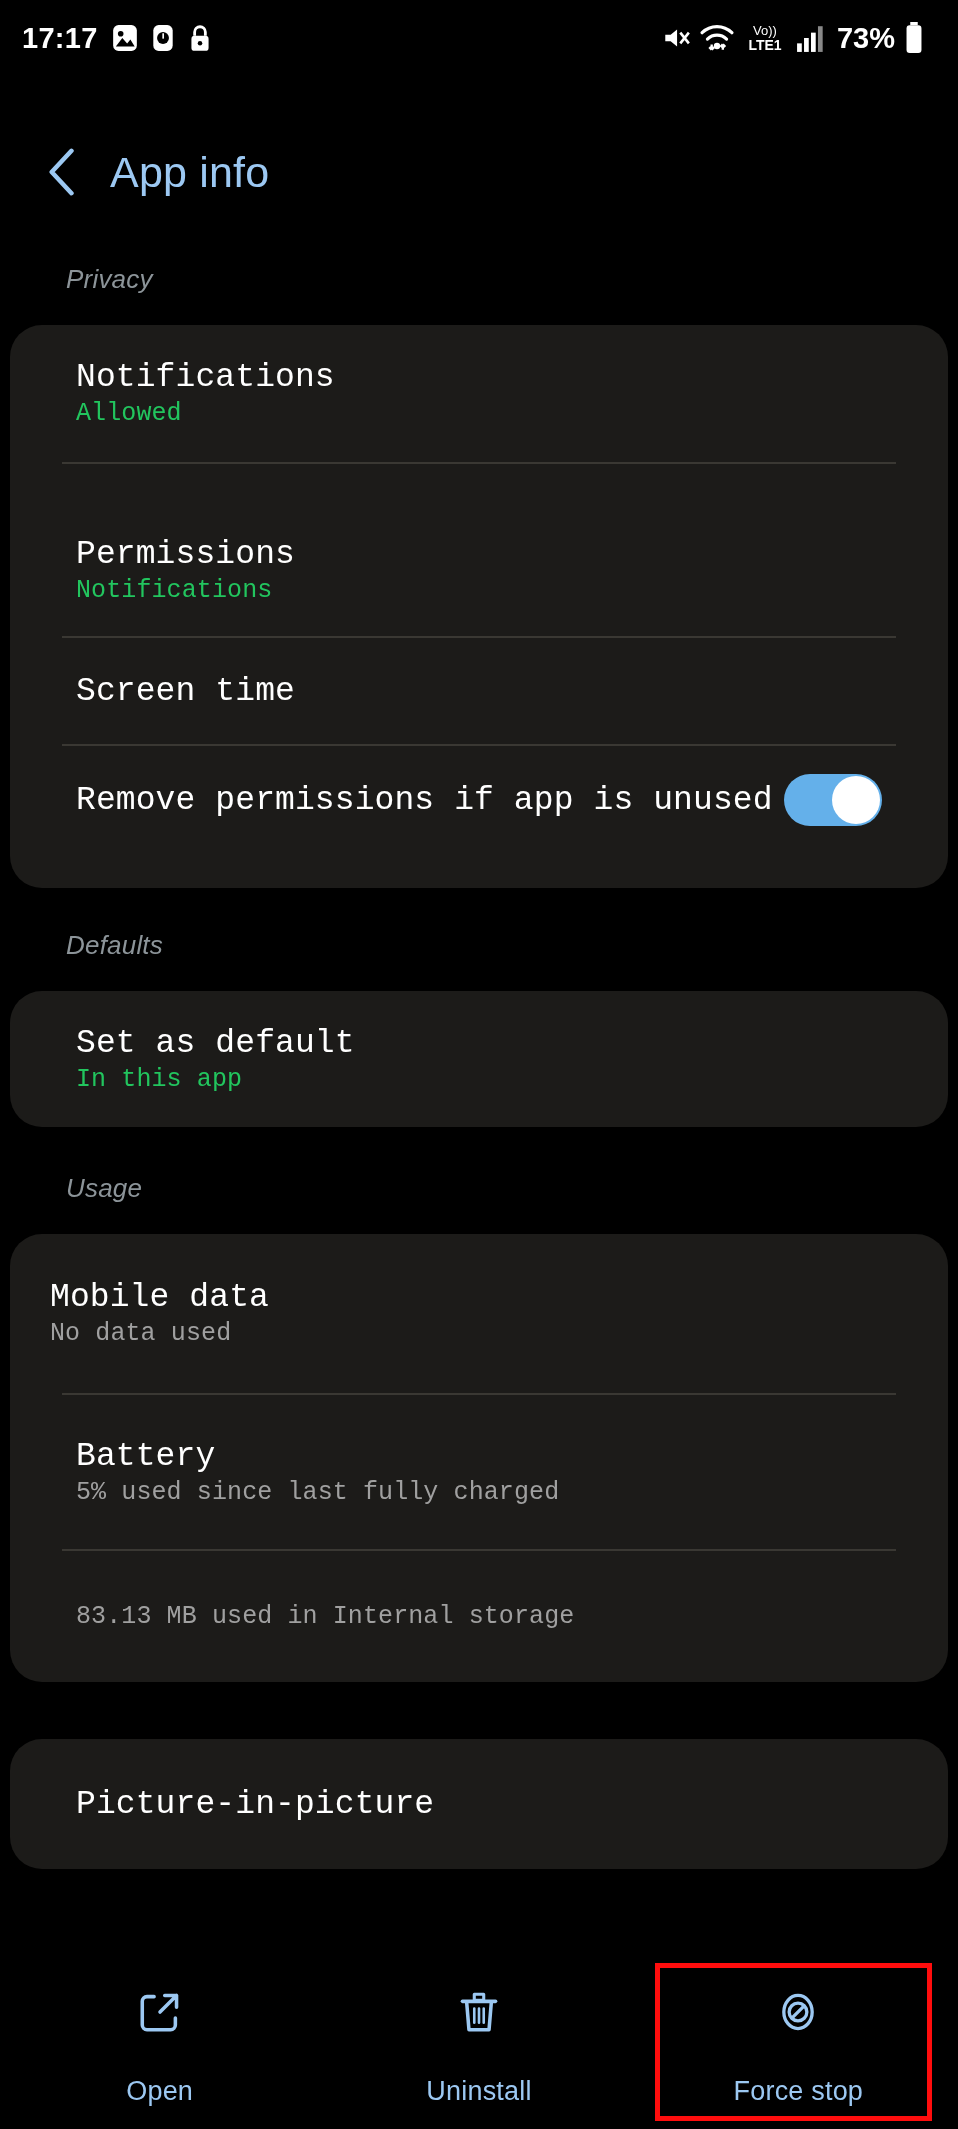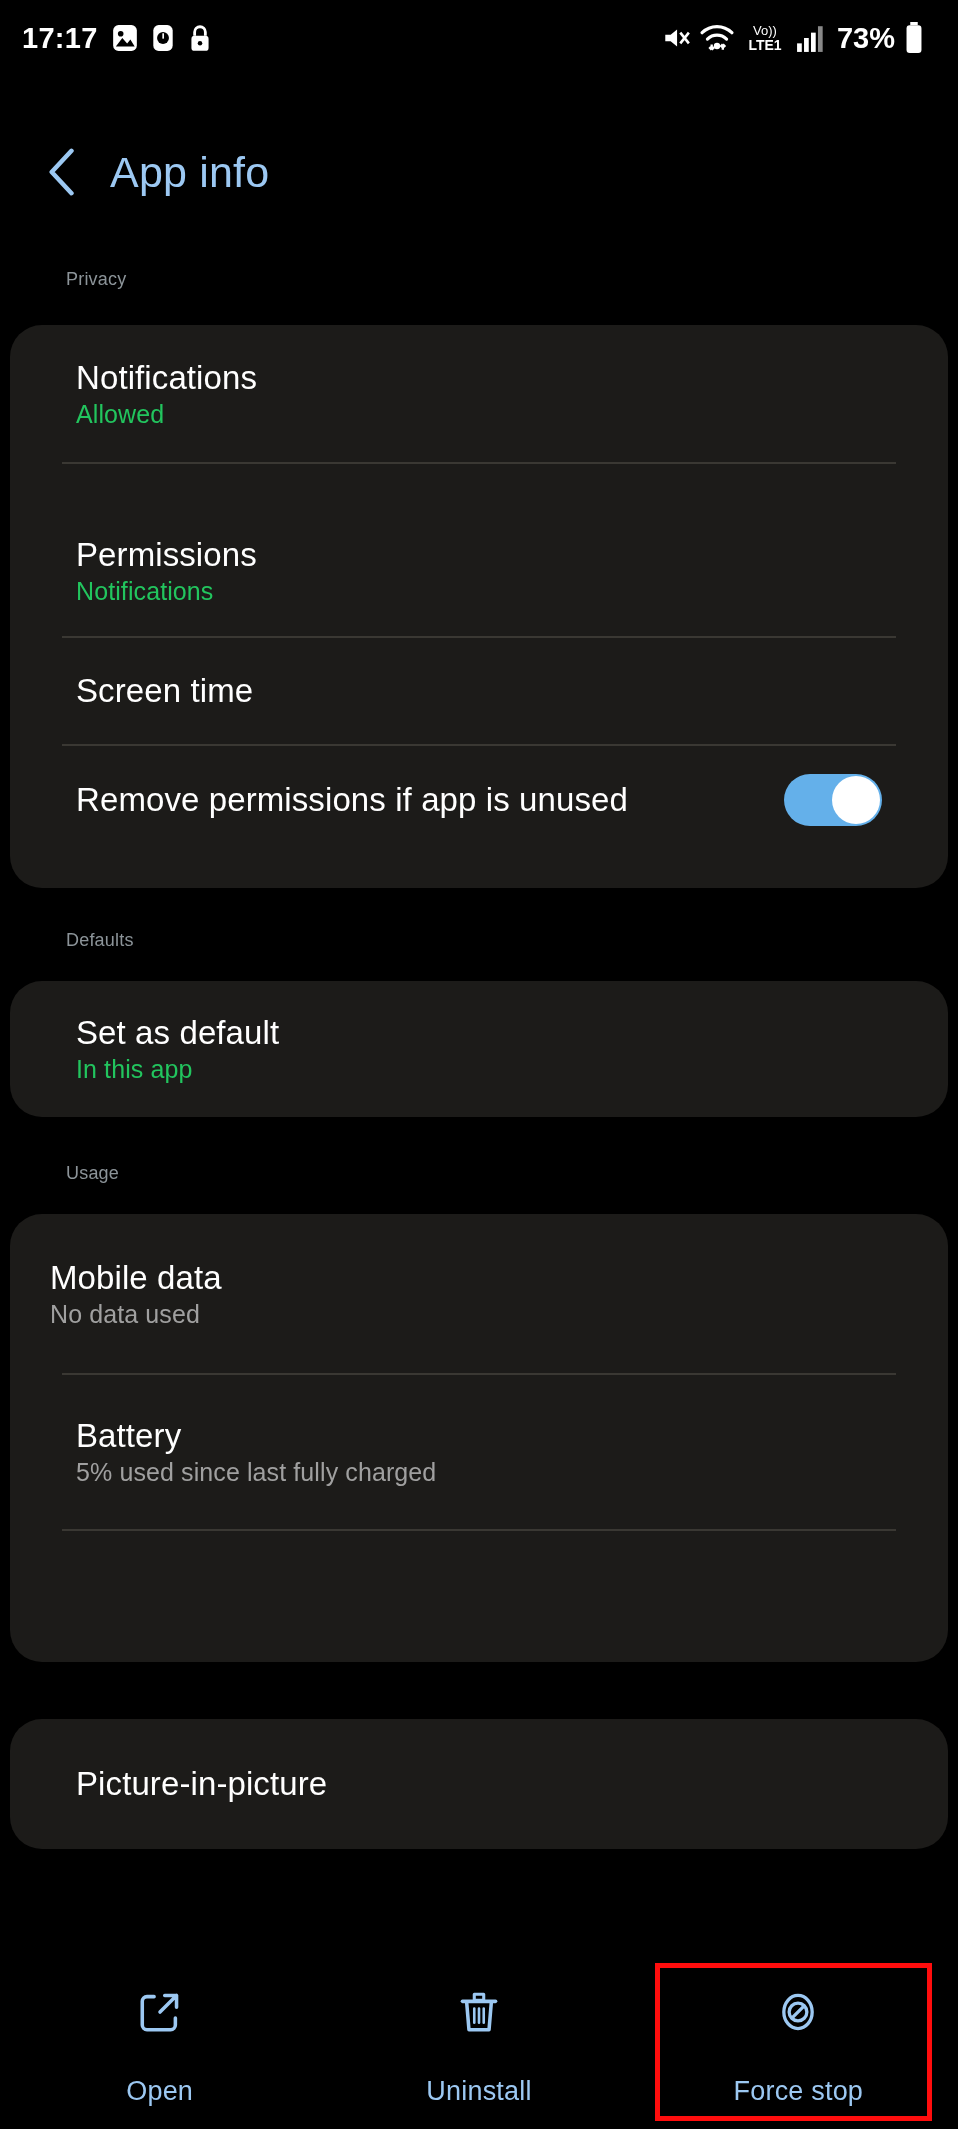--- a/index.html
+++ b/index.html
@@ -32,31 +32,31 @@
   .appbar-title {
     font-size:43px; font-weight:400; color:#9CC8F2; letter-spacing:.2px;
   }
 
   
   .content {
     position:absolute; top:268px; left:0; width:958px; height:1695px;
     overflow:hidden;
   }
   .section-label {
-    color:#8C9499; font-size:18px; font-weight:400;
-    padding-left:66px; letter-spacing:.2px;
+    color:#8C9499; font-size:26px; font-weight:400;
+    padding-left:66px; letter-spacing:.2px;font-style:italic;
   }
   .card {
     background:#1C1B19; border-radius:32px; margin:0 10px;
   }
   .row {
     padding:0 66px; position:relative;
     display:flex; align-items:center; justify-content:space-between;
   }
-  .row-texts { display:flex; flex-direction:column; gap:3px; }
+  .row-texts { display:flex; flex-direction:column; gap:3px;font-family:Liberation Mono, monospace; }
   .row-title { font-size:33px; color:#fff; font-weight:400; letter-spacing:.1px; }
   .row-sub { font-size:25px; font-weight:400; letter-spacing:.1px; }
   .row-sub.blue { color:#22c55e; }
   .row-sub.grey { color:#A0A0A0; }
   .divider {
     height:2px; background:#3A3833; margin:0 52px;
   }
 
   
   .toggle {
@@ -219,20 +219,21 @@
     <div class="divider"></div>
     <div class="row" style="height:154px;">
       <div class="row-texts">
         <span class="row-title">Battery</span>
         <span class="row-sub grey">5% used since last fully charged</span>
       </div>
     </div>
     <div class="divider"></div>
     <div class="row" style="height:131px;">
       <div class="row-texts">
+        <span class="row-sub grey">83.13 MB used in Internal storage</span>
       </div>
     </div>
   </div>
 
   <div class="card" style="margin-top:57px;">
     <div class="row" style="height:130px;">
       <div class="row-texts">
         <span class="row-title">Picture-in-picture</span>
       </div>
     </div>

